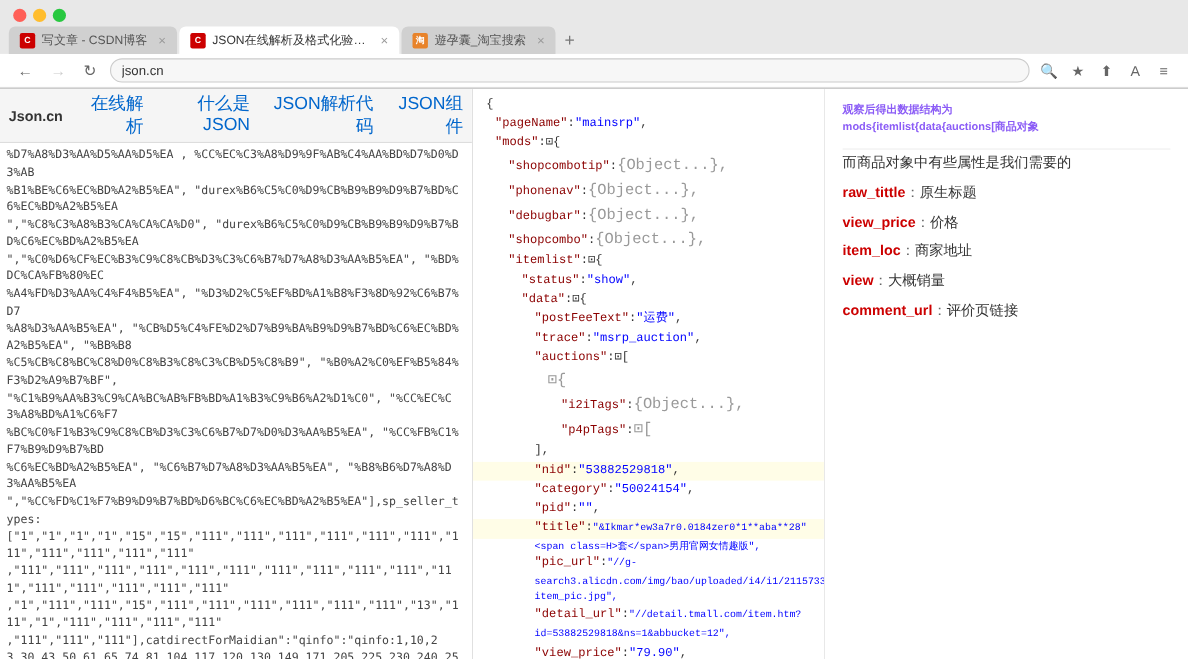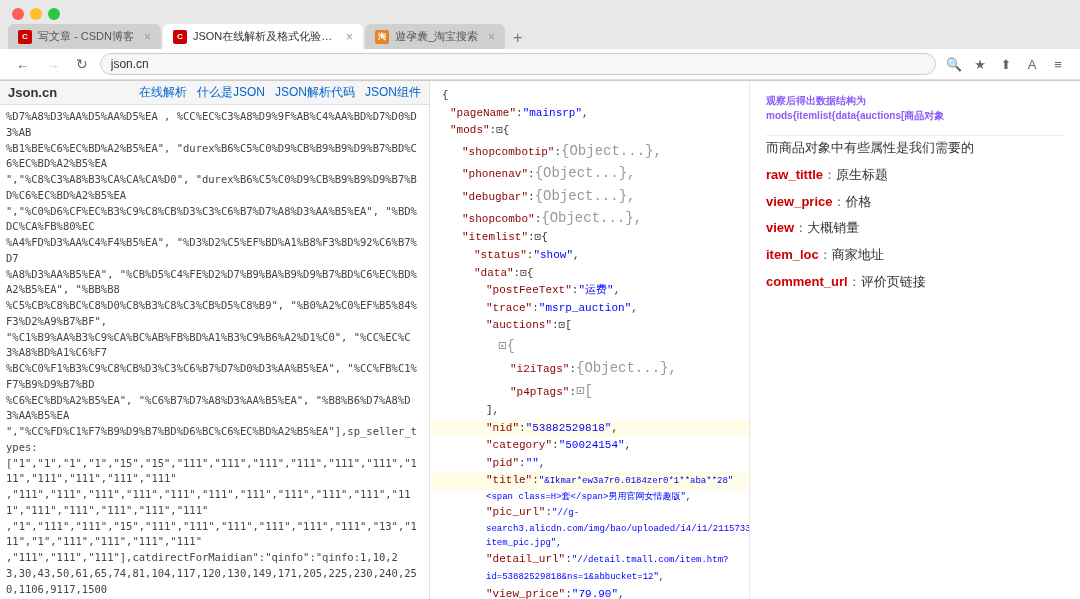--- a/index.html
+++ b/index.html
@@ -31,21 +31,21 @@
     .toolbar-icon { width: 20px; height: 20px; display: flex; align-items: center; justify-content: center; color: #666; font-size: 13px; cursor: pointer; }
 
     
     .main-area { display: flex; height: calc(599px - 75px); background: #fff; }
 
     
     .left-panel { width: 430px; flex-shrink: 0; overflow: hidden; border-right: 1px solid #e0e0e0; background: #fff; display: flex; flex-direction: column; }
     .left-panel-header { background: #f5f5f5; padding: 3px 8px; border-bottom: 1px solid #ddd; display: flex; gap: 12px; align-items: center; }
     .json-cn-logo { font-size: 13px; font-weight: bold; color: #333; }
     .header-nav-links { display: flex; gap: 10px; margin-left: auto; }
-    .header-nav-link { font-size: 12px; color: #0066cc; cursor: pointer; text-decoration: none; }
+    .header-nav-link { font-size: 16px; color: #0066cc; cursor: pointer; text-decoration: none; text-align: right; }
 
     .left-content { flex: 1; overflow-y: auto; overflow-x: hidden; padding: 4px 6px; font-size: 10.5px; line-height: 1.5; color: #444; font-family: 'Courier New', monospace; background: #fff; }
     .left-content pre { white-space: pre-wrap; word-break: break-all; }
 
     
     .json-tree-panel { width: 320px; flex-shrink: 0; overflow-y: auto; overflow-x: hidden; background: #fff; padding: 6px 0; font-size: 11px; font-family: 'Courier New', monospace; border-right: 1px solid #e8e8e8; }
     .tree-line { padding: 0 8px 0 12px; line-height: 1.6; cursor: pointer; }
     .tree-key { color: #8b0000; }
     .tree-string { color: #0000ff; }
     .tree-bracket { color: #333; }
@@ -252,23 +252,23 @@
     <div class="annotation-item">
       <span>而商品对象中有些属性是我们需要的</span>
     </div>
     <div class="annotation-item">
       <span class="annotation-key">raw_tittle</span><span class="annotation-separator">：</span><span class="annotation-desc">原生标题</span>
     </div>
     <div class="annotation-item">
       <span class="annotation-key">view_price</span><span class="annotation-separator">：</span><span class="annotation-desc">价格</span>
     </div>
     <div class="annotation-item">
+      <span class="annotation-key">item_loc</span><span class="annotation-separator">：</span><span class="annotation-desc">商家地址</span>
+    </div>
+    <div class="annotation-item">
       <span class="annotation-key">view</span><span class="annotation-separator">：</span><span class="annotation-desc">大概销量</span>
     </div>
     <div class="annotation-item">
-      <span class="annotation-key">item_loc</span><span class="annotation-separator">：</span><span class="annotation-desc">商家地址</span>
-    </div>
-    <div class="annotation-item">
       <span class="annotation-key">comment_url</span><span class="annotation-separator">：</span><span class="annotation-desc">评价页链接</span>
     </div>
   </div>
 
 </div>
 
 </body></html>

